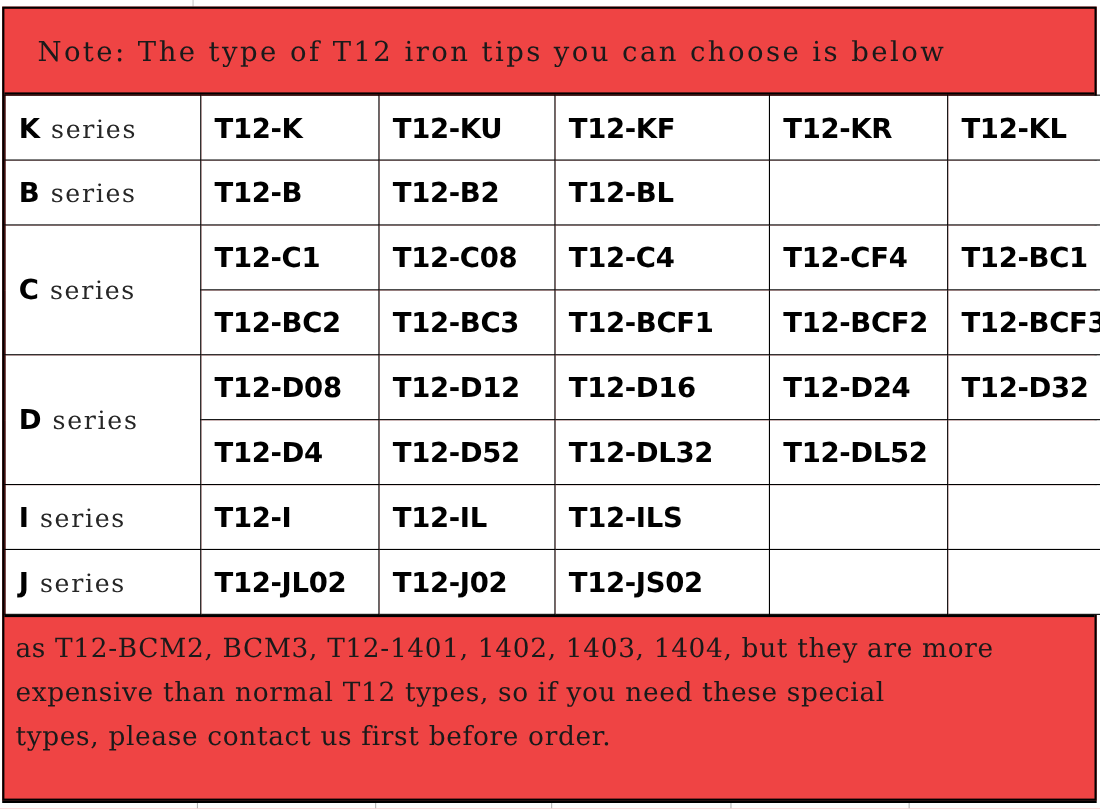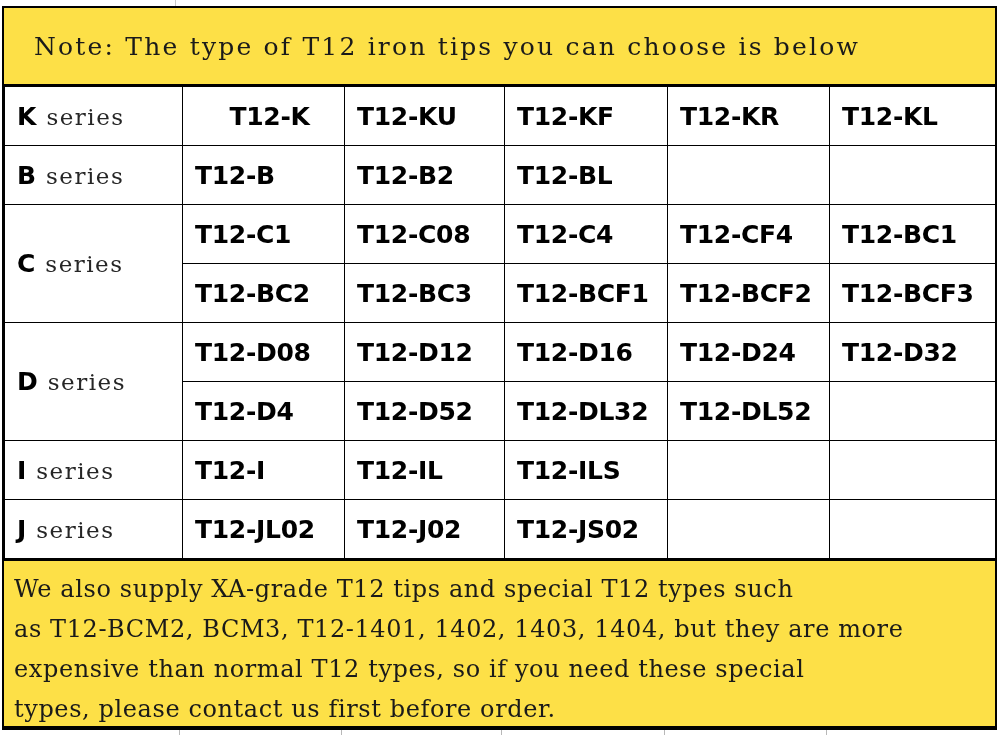--- a/index.html
+++ b/index.html
@@ -36,21 +36,21 @@
 
   
   .frame {
     position: absolute;
     top: 6px;
     left: 2px;
     width: 995px;
     height: 722px;
     border: 2px solid #000000;
     box-sizing: border-box;
-    background: #fde047;
+    background: #ef4444;
   }
 
   
   .note-band {
     height: 78px;
     border-bottom: 2px solid #000000;
     box-sizing: border-box;
     display: flex;
     align-items: center;
     padding-left: 30px;
@@ -152,23 +152,23 @@
   <div class="frame">
 
     <div class="note-band">
       <span class="note-text">Note: The type of T12 iron tips you can choose is below</span>
     </div>
 
     <table class="tips">
       <tbody>
           <tr>
             <td class="series-cell h-single" rowspan="1"><span class="series-letter">K</span><span class="series-word">series</span></td>
-            <td class="tip-cell h-single" style="width: 162px; text-align: center;">T12-K</td>
+            <td class="tip-cell h-single" style="width: 162px;">T12-K</td>
             <td class="tip-cell h-single" style="width: 160px;">T12-KU</td>
-            <td class="tip-cell h-single" style="width: 163px;">T12-KF</td>
+            <td class="tip-cell h-single" style="width: 195px;">T12-KF</td>
             <td class="tip-cell h-single" style="width: 162px;">T12-KR</td>
             <td class="tip-cell h-single" style="width: 166px;">T12-KL</td>
           </tr>
           <tr>
             <td class="series-cell h-single" rowspan="1"><span class="series-letter">B</span><span class="series-word">series</span></td>
             <td class="tip-cell h-single" style="width: 162px;">T12-B</td>
             <td class="tip-cell h-single" style="width: 160px;">T12-B2</td>
             <td class="tip-cell h-single" style="width: 163px;">T12-BL</td>
             <td class="tip-cell h-single" style="width: 162px;"></td>
             <td class="tip-cell h-single" style="width: 166px;"></td>
@@ -216,21 +216,20 @@
             <td class="tip-cell h-single" style="width: 162px;">T12-JL02</td>
             <td class="tip-cell h-single" style="width: 160px;">T12-J02</td>
             <td class="tip-cell h-single" style="width: 163px;">T12-JS02</td>
             <td class="tip-cell h-single" style="width: 162px;"></td>
             <td class="tip-cell h-single" style="width: 166px;"></td>
           </tr>
         </tbody>
     </table>
 
     <div class="footer-band">
-        <div class="footer-line">We also supply XA-grade T12 tips and special T12 types such</div>
         <div class="footer-line">as T12-BCM2, BCM3, T12-1401, 1402, 1403, 1404, but they are more</div>
         <div class="footer-line">expensive than normal T12 types, so if you need these special</div>
         <div class="footer-line">types, please contact us first before order.</div>
       </div>
 
   </div>
 
   <div class="cut-row">
     <div class="cut-cell" style="width:178px"></div>
     <div class="cut-cell" style="width:162px"></div>

